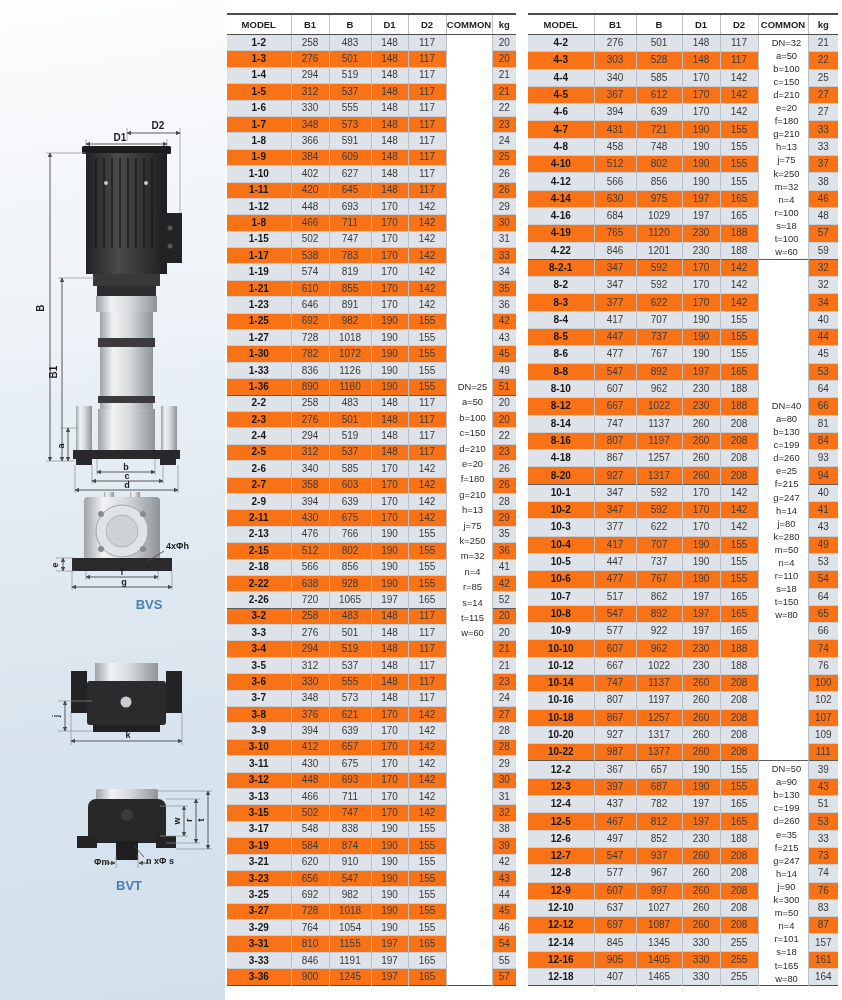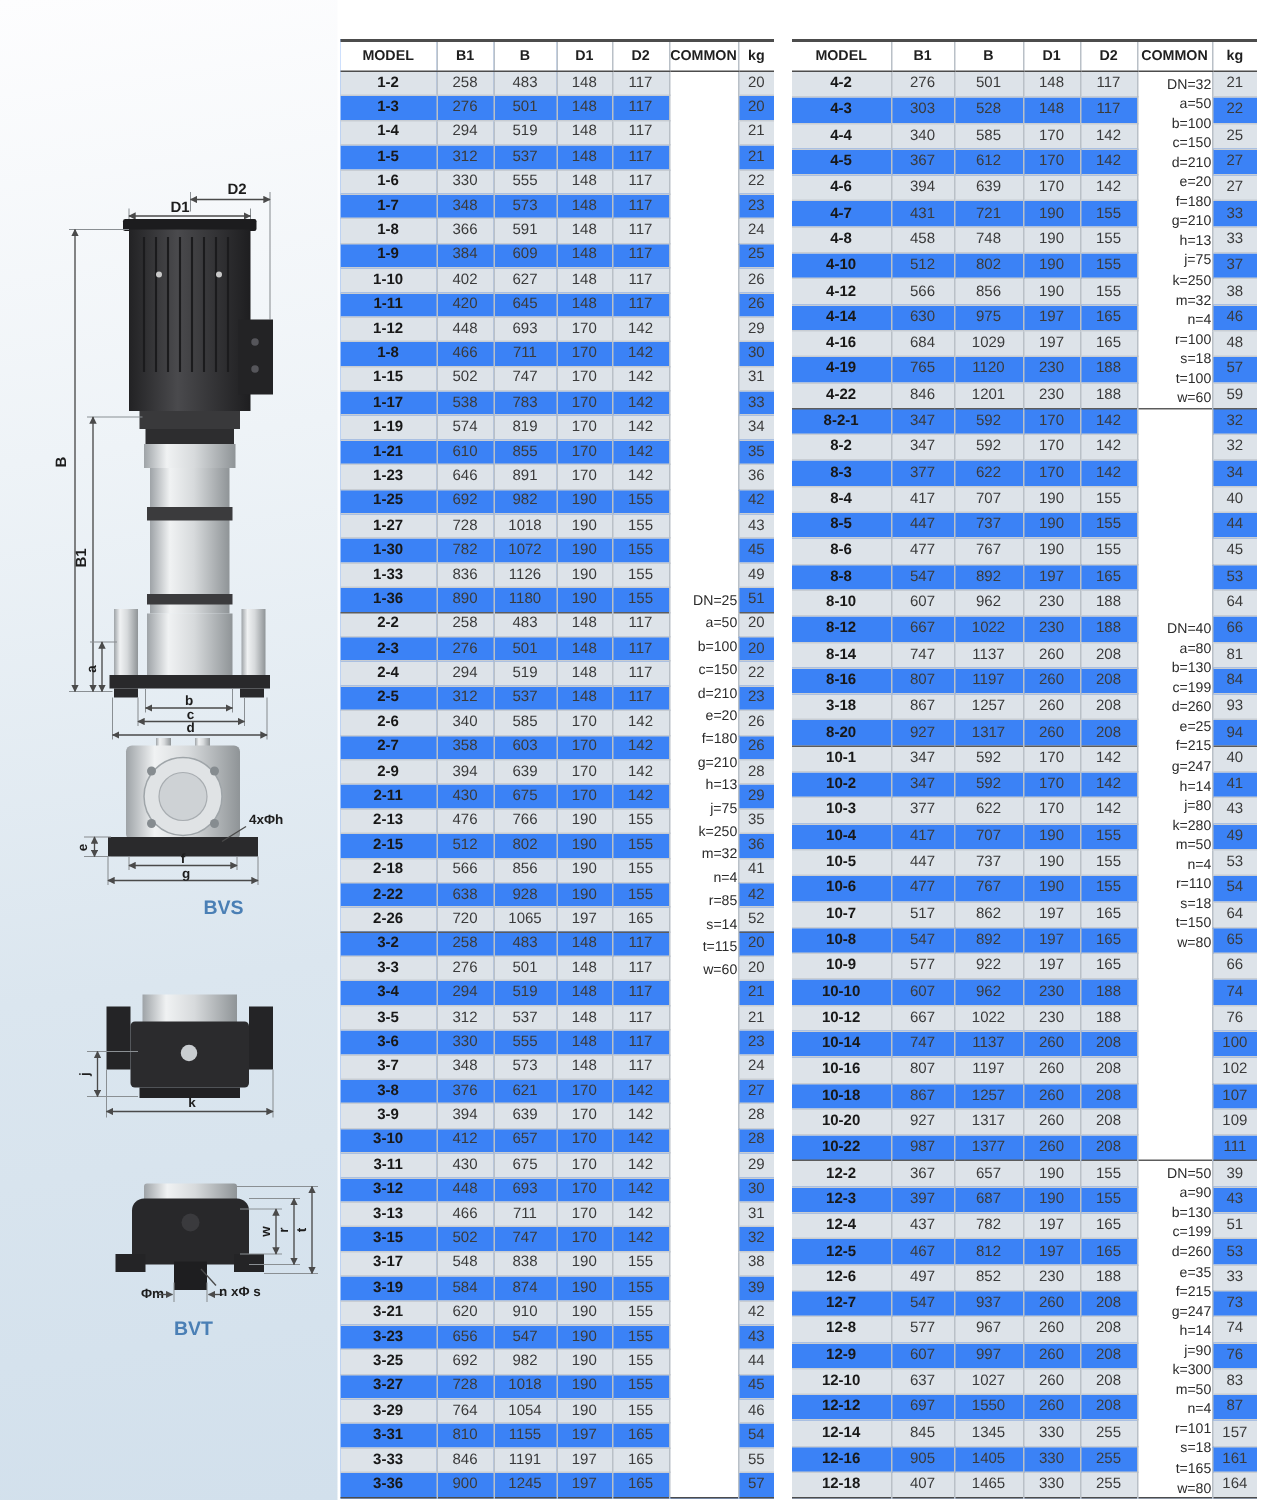--- a/index.html
+++ b/index.html
@@ -13,42 +13,42 @@
     background:linear-gradient(172deg,#fdfdfe 0%,#eef3f7 30%,#dbe6ef 65%,#d2e0ec 100%);
   }
   .panel svg{position:absolute;left:0;top:0}
   .dim{stroke:#4a4a4a;stroke-width:0.9;fill:none}
   .ext{stroke:#8a8f93;stroke-width:0.7;fill:none}
   .dimlabel{font-family:"Liberation Sans",sans-serif;font-size:9px;font-weight:bold;fill:#1d1d1d}
   .dimlabel2{font-family:"Liberation Sans",sans-serif;font-size:10px;font-weight:bold;fill:#1d1d1d}
   .bluelabel{font-family:"Liberation Sans",sans-serif;font-size:13px;font-weight:bold;fill:#4a7fb5}
   
   table.tbl{
-    position:absolute;top:26px;border-collapse:collapse;table-layout:fixed;
-    border-top:2px solid #4c4c4c;border-bottom:1.5px solid #4c4c4c;background:#3b82f6;
+    position:absolute;top:13px;border-collapse:collapse;table-layout:fixed;
+    border-top:2px solid #4c4c4c;border-bottom:1.5px solid #4c4c4c;background:#f97316;
   }
   .tbl-left{left:227px}
   .tbl-right{left:528px}
   .tbl th{
     font-size:9.5px;font-weight:bold;color:#1f1f1f;text-align:center;
     height:19px;padding:0;background:#fff;border-bottom:1.5px solid #4c4c4c;
   }
   .tbl td{
     font-size:10px;color:#3a3a3a;text-align:center;padding:0;
     border-top:1px solid #c8cdd3;line-height:1;
   }
   .tbl-left td{height:15.4px}
   .tbl-right td{height:16.3px}
   .tbl tbody tr:first-child td{border-top:none}
   .tbl th + th, .tbl td + td{border-left:1px solid #b9c0c7}
   .tbl td.model{font-weight:bold;color:#181818;font-size:10px}
   .tbl tr.odd td{background:#dde3e9}
   .tbl tr.gs td{border-top:1.5px solid #5c5c5c}
   .tbl td.common-cell{
-    background:#ffffff !important;vertical-align:middle;text-align:right;
+    background:#ffffff !important;vertical-align:middle;text-align:center;
     padding-left:7px;font-size:9.4px;color:#2b2b2b;
   }
   .tbl-left td.common-cell div{line-height:15.4px}
   .tbl-right td.common-cell div{line-height:13.1px}
 </style>
 </head>
 <body>
 
 <div class="panel">
   <svg width="225" height="1000" viewBox="0 0 225 1000">
@@ -987,21 +987,21 @@
       </tr>
       <tr class="">
         <td class="model">8-16</td>
         <td>807</td>
         <td>1197</td>
         <td>260</td>
         <td>208</td>
         <td>84</td>
       </tr>
       <tr class="odd">
-        <td class="model">3-18</td>
+        <td class="model">4-18</td>
         <td>867</td>
         <td>1257</td>
         <td>260</td>
         <td>208</td>
         <td>93</td>
       </tr>
       <tr class="">
         <td class="model">8-20</td>
         <td>927</td>
         <td>1317</td>
@@ -1224,21 +1224,21 @@
         <td class="model">12-10</td>
         <td>637</td>
         <td>1027</td>
         <td>260</td>
         <td>208</td>
         <td>83</td>
       </tr>
       <tr class="">
         <td class="model">12-12</td>
         <td>697</td>
-        <td>1550</td>
+        <td>1087</td>
         <td>260</td>
         <td>208</td>
         <td>87</td>
       </tr>
       <tr class="odd">
         <td class="model">12-14</td>
         <td>845</td>
         <td>1345</td>
         <td>330</td>
         <td>255</td>

